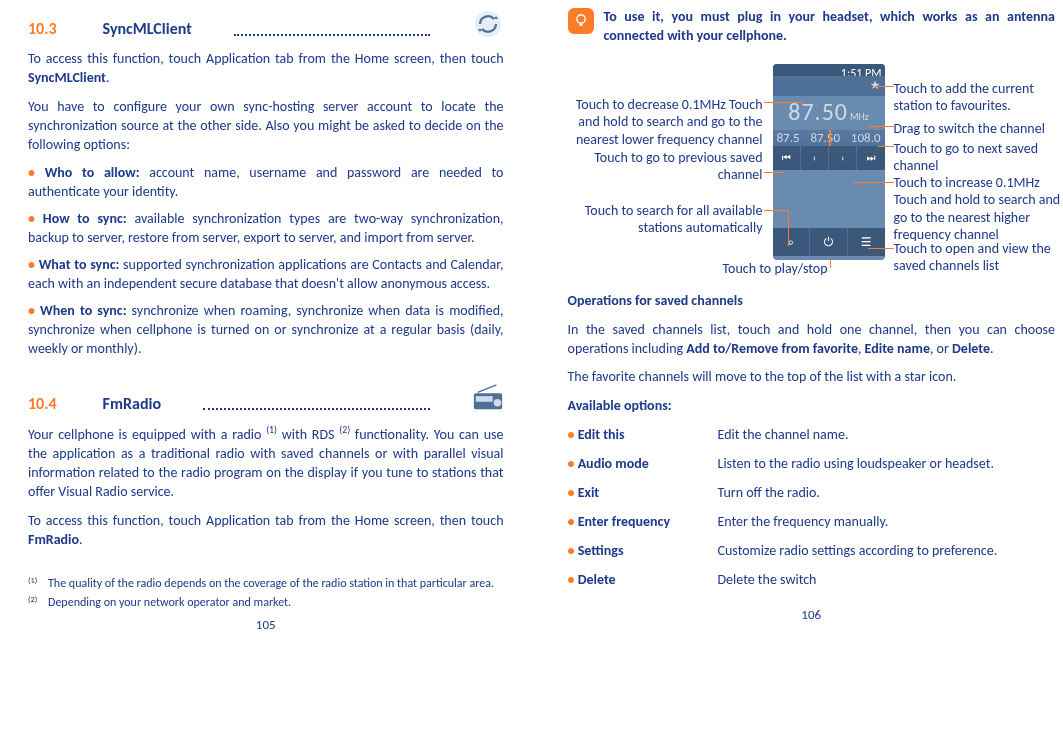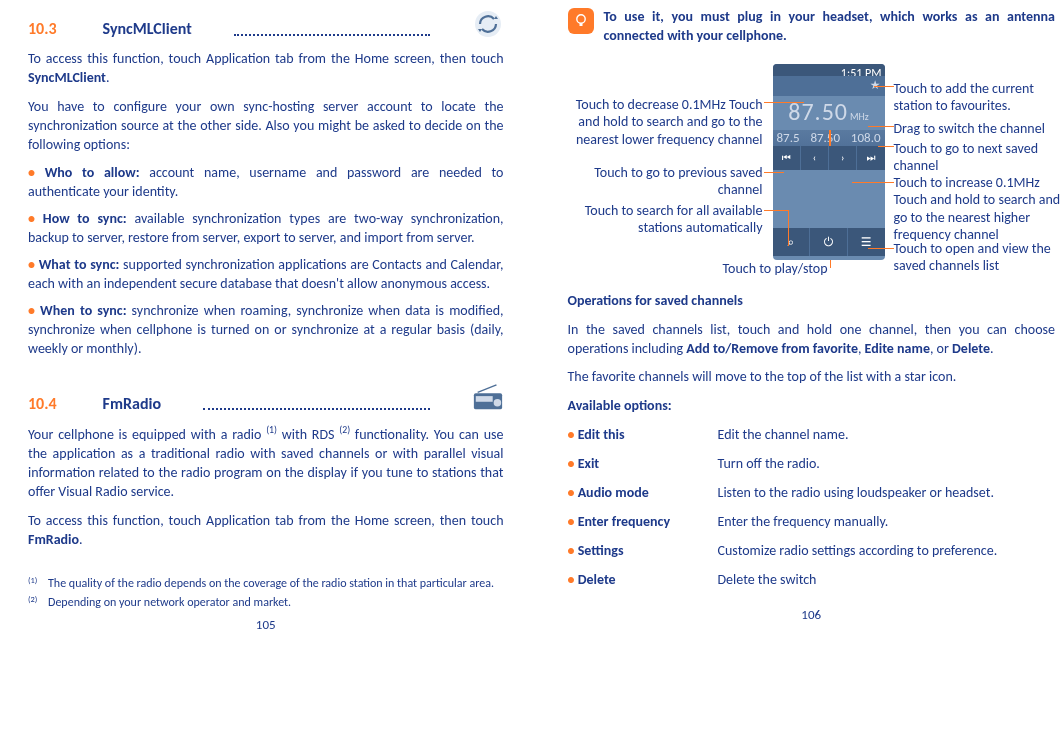--- a/index.html
+++ b/index.html
@@ -146,21 +146,21 @@
       </div>
       <div class="phone-bot">
         <div>⌕</div>
         <div>⏻</div>
         <div>☰</div>
       </div>
     </div>
 
     <div class="callout left" style="left:0; top:32px; width:195px">Touch to decrease 0.1MHz
 Touch and hold to search and go to the nearest lower frequency channel</div>
-    <div class="callout left" style="left:0; top:100px; width:195px">Touch to go to previous saved channel</div>
+    <div class="callout left" style="left:0; top:85px; width:195px">Touch to go to previous saved channel</div>
     <div class="callout left" style="left:0; top:138px; width:195px">Touch to search for all available stations automatically</div>
     <div class="callout left" style="left:130px; top:196px; width:130px">Touch to play/stop</div>
 
     <div class="callout right" style="left:326px; top:16px; width:165px">Touch to add the current station to favourites.</div>
     <div class="callout right" style="left:326px; top:56px; width:194px">Drag to switch the channel</div>
     <div class="callout right" style="left:326px; top:76px; width:170px">Touch to go to next saved channel</div>
     <div class="callout right" style="left:326px; top:110px; width:172px">Touch to increase 0.1MHz Touch and hold to search and go to the nearest higher frequency channel</div>
     <div class="callout right" style="left:326px; top:176px; width:170px">Touch to open and view the saved channels list</div>
 
     <div class="line" style="left:196px; top:38px; width:40px; height:1px"></div>
@@ -183,28 +183,28 @@
   <p class="para">The favorite channels will move to the top of the list with a star icon.</p>
 
   <p class="h3">Available options:</p>
 
   <div class="opt-table">
     <div class="opt-row">
         <div class="opt-name"><span>Edit this</span></div>
         <div class="opt-desc">Edit the channel name.</div>
       </div>
     <div class="opt-row">
+        <div class="opt-name"><span>Audio mode</span></div>
+        <div class="opt-desc">Listen to the radio using loudspeaker or headset.</div>
+      </div>
+    <div class="opt-row">
         <div class="opt-name"><span>Exit</span></div>
         <div class="opt-desc">Turn off the radio.</div>
       </div>
     <div class="opt-row">
-        <div class="opt-name"><span>Audio mode</span></div>
-        <div class="opt-desc">Listen to the radio using loudspeaker or headset.</div>
-      </div>
-    <div class="opt-row">
         <div class="opt-name"><span>Enter frequency</span></div>
         <div class="opt-desc">Enter the frequency manually.</div>
       </div>
     <div class="opt-row">
         <div class="opt-name"><span>Settings</span></div>
         <div class="opt-desc">Customize radio settings according to preference.</div>
       </div>
     <div class="opt-row">
         <div class="opt-name"><span>Delete</span></div>
         <div class="opt-desc">Delete the switch</div>

